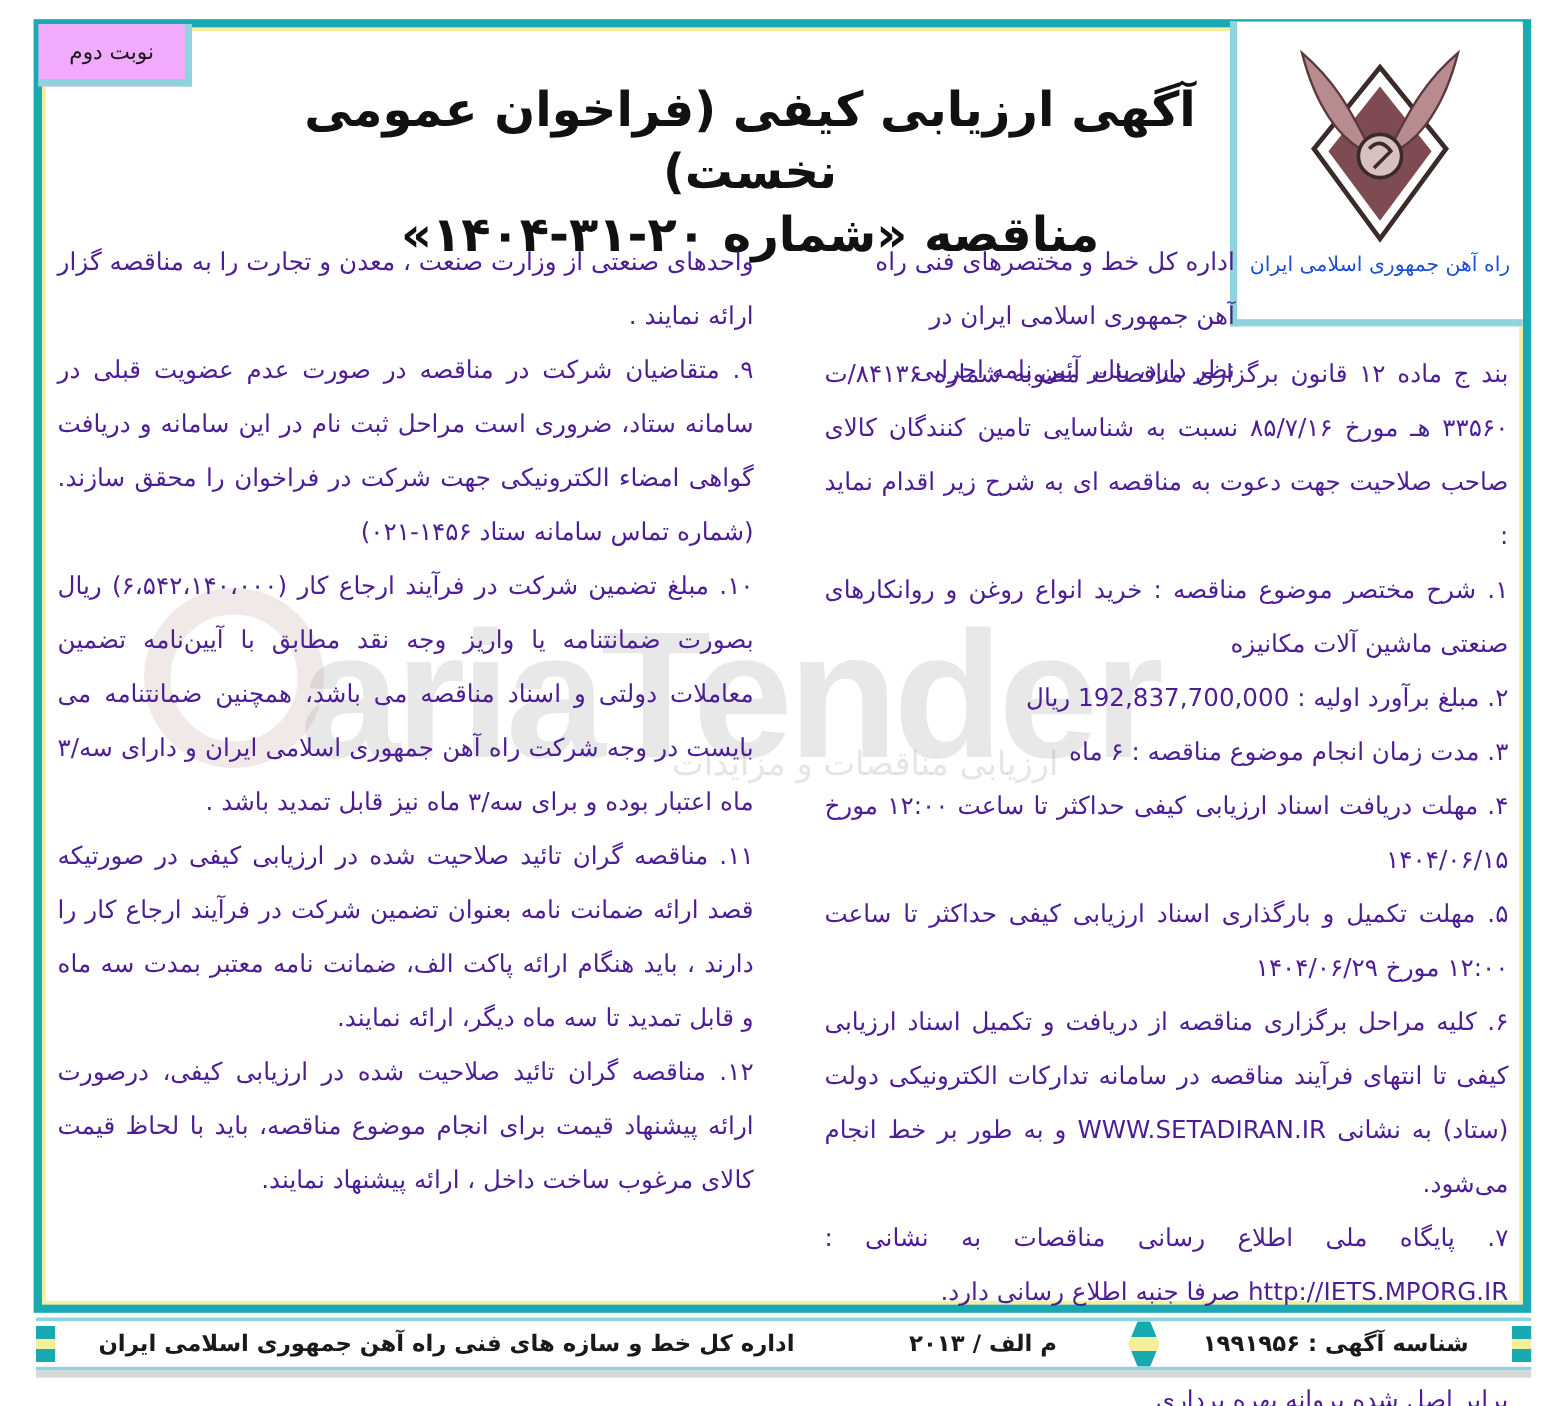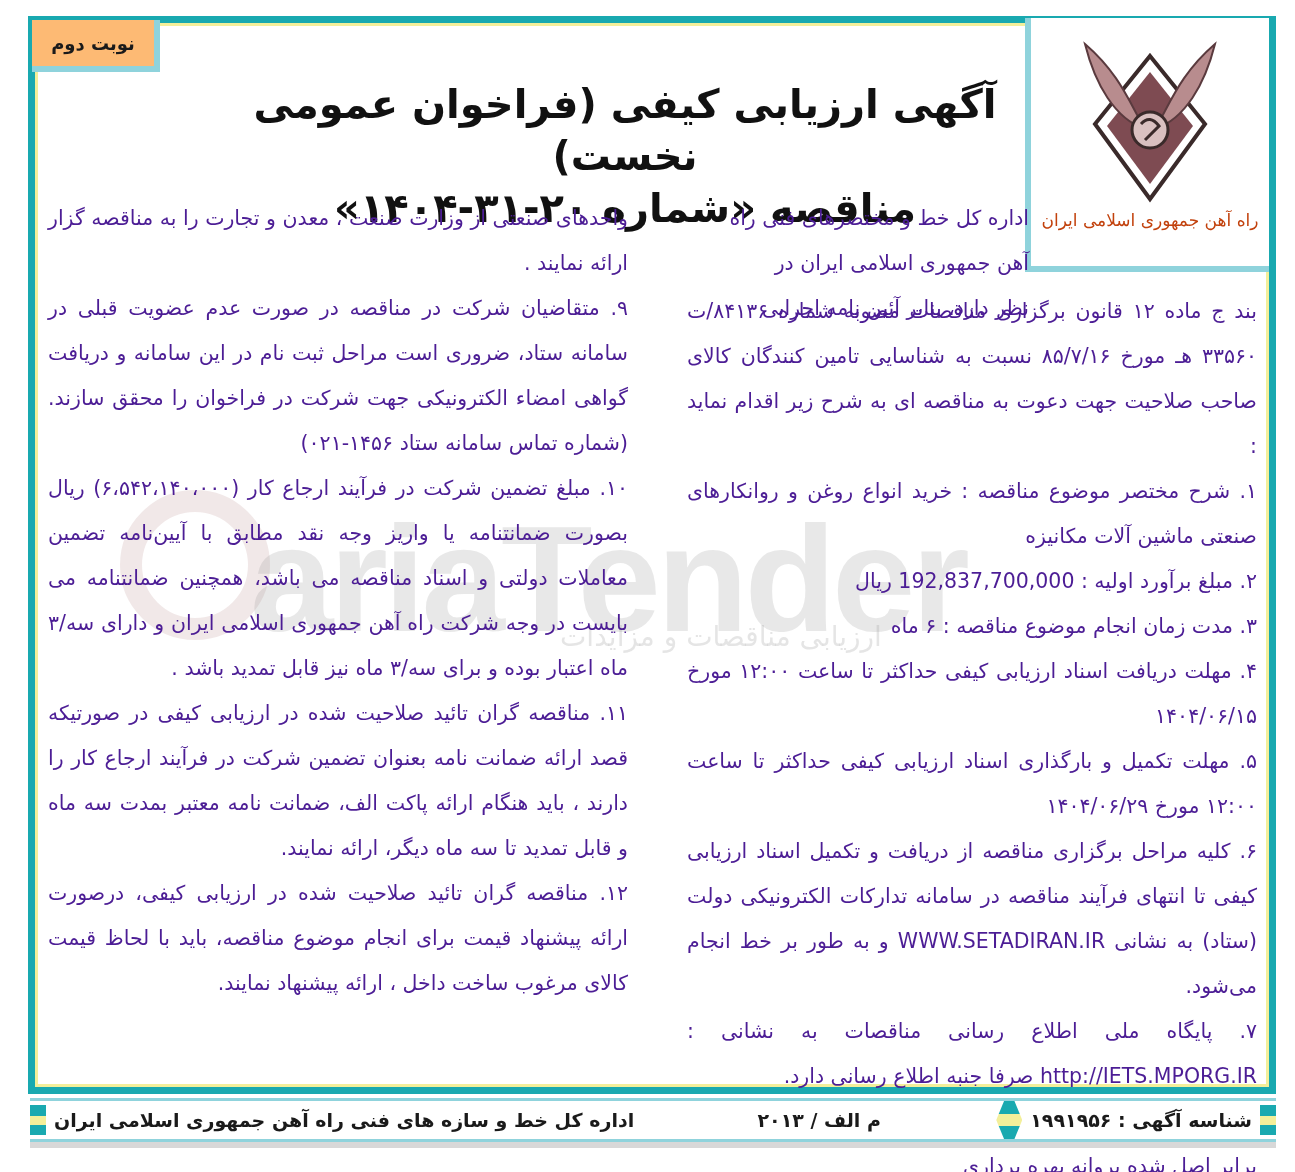--- a/index.html
+++ b/index.html
@@ -22,54 +22,53 @@
     .frame::before {
       content: "";
       position: absolute; inset: 0;
       border: 3px solid #f3ef9a;
       pointer-events: none;
     }
     .badge {
       position: absolute;
       left: 32px; top: 20px;
       width: 122px; height: 46px;
-      background: #fdba74;
+      background: #f0abfc;
       border-right: 6px solid #8fd3dc;
       border-bottom: 6px solid #8fd3dc;
       display: flex; align-items: center; justify-content: center;
-      font-weight: bold; font-size: 18px;
+      font-weight: normal; font-size: 18px;
       direction: rtl;
     }
     .logo-box {
       position: absolute;
       right: 26px; top: 18px;
       width: 244px; height: 254px;
       border-left: 6px solid #8fd3dc;
       border-bottom: 6px solid #8fd3dc;
       background: #ffffff;
       box-sizing: border-box;
       display: flex; flex-direction: column; align-items: center;
     }
     .logo-box svg { margin-top: 16px; }
     .logo-caption {
       margin-top: 6px;
       font-family: "DejaVu Serif", serif;
       font-size: 17px;
       direction: rtl;
-      color: #c2410c;
+      color: #1d4ed8;
     }
     .title {
       position: absolute;
       right: 290px; top: 66px;
       width: 760px;
       direction: rtl; text-align: center;
       font-weight: bold;
       font-size: 40px; line-height: 52px;
       color: #111;
-      margin-top: 12px;
     }
     .watermark {
       position: absolute;
       left: 250px; top: 493px;
       font-family: "Liberation Sans", sans-serif;
       font-weight: bold;
       font-size: 150px;
       color: rgba(150,150,150,0.22);
       letter-spacing: -4px;
       pointer-events: none;
@@ -112,21 +111,21 @@
       left: 30px; top: 1098px;
       width: 1246px; height: 44px;
       background: #ffffff;
       border-top: 3px solid #8fd3dc;
       border-bottom: 3px solid #8fd3dc;
       box-sizing: border-box;
       direction: rtl;
       display: flex; align-items: center;
       font-weight: bold; font-size: 19px;
     }
-    .footer .cell { padding: 0 8px; white-space: nowrap; }
+    .footer .cell { padding: 0 36px; white-space: nowrap; }
     .footer .sep {
       width: 26px; height: 38px;
       background: linear-gradient(#19a9b0 0 35%, #f3ef9a 35% 65%, #19a9b0 65%);
       clip-path: polygon(30% 0,70% 0,100% 50%,70% 100%,30% 100%,0 50%);
     }
     .footer .end {
       width: 16px; height: 30px;
       background: linear-gradient(#19a9b0 0 35%, #f3ef9a 35% 65%, #19a9b0 65%);
     }
     .shadow {

